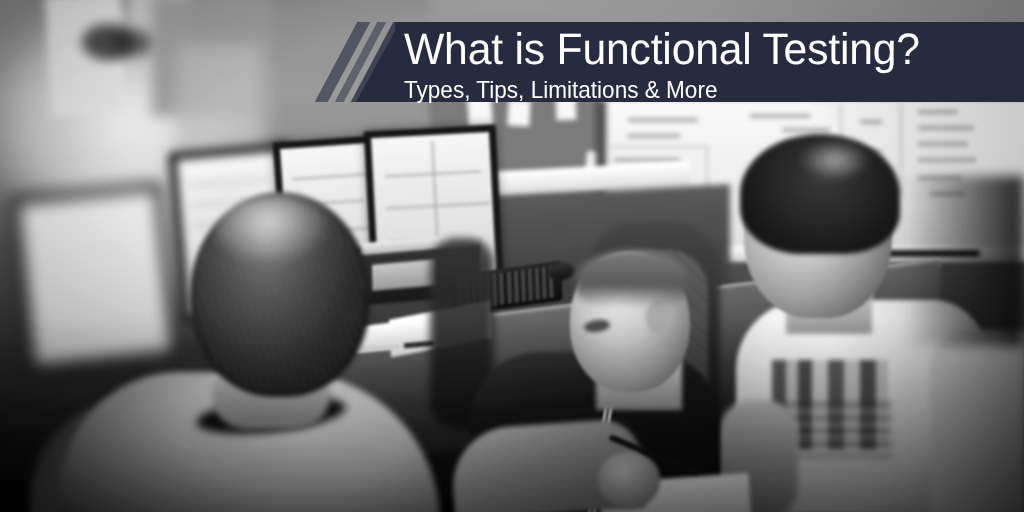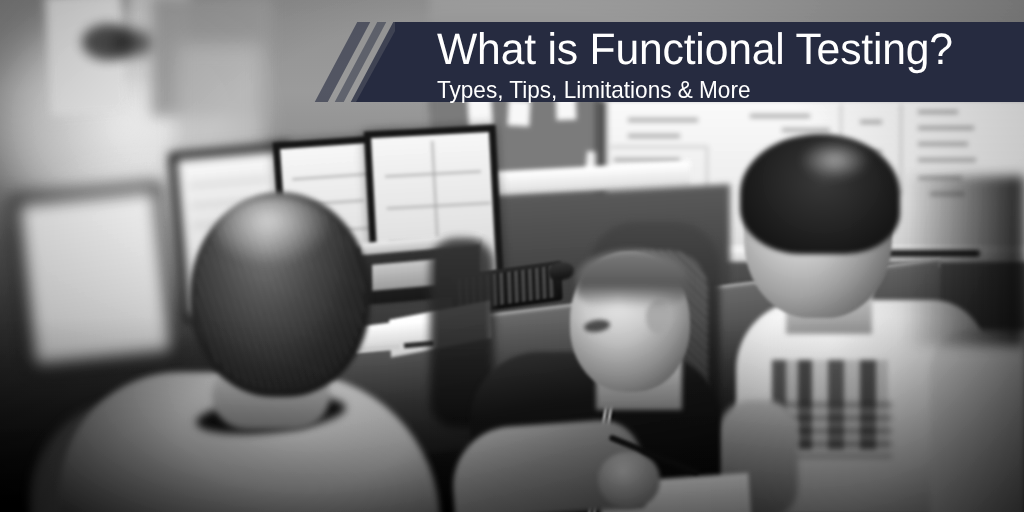--- a/index.html
+++ b/index.html
@@ -327,21 +327,21 @@
     height: 80px;
     background: #262b40;
     transform: skewX(-28deg);
   }
   .stripe-1 { left: 336px; width: 13px; opacity: 0.62; }
   .stripe-2 { left: 356px; width: 9px;  opacity: 0.50; }
   .stripe-3 { left: 372px; width: 16px; opacity: 0.78; }
 
   .banner-text {
     position: absolute;
-    left: 437px;
+    left: 404px;
     top: 0;
     height: 80px;
   }
   .banner-title {
     color: #ffffff;
     font-family: "Liberation Sans", sans-serif;
     font-size: 44px;
     font-weight: 300;
     line-height: 50px;
     letter-spacing: -0.2px;

